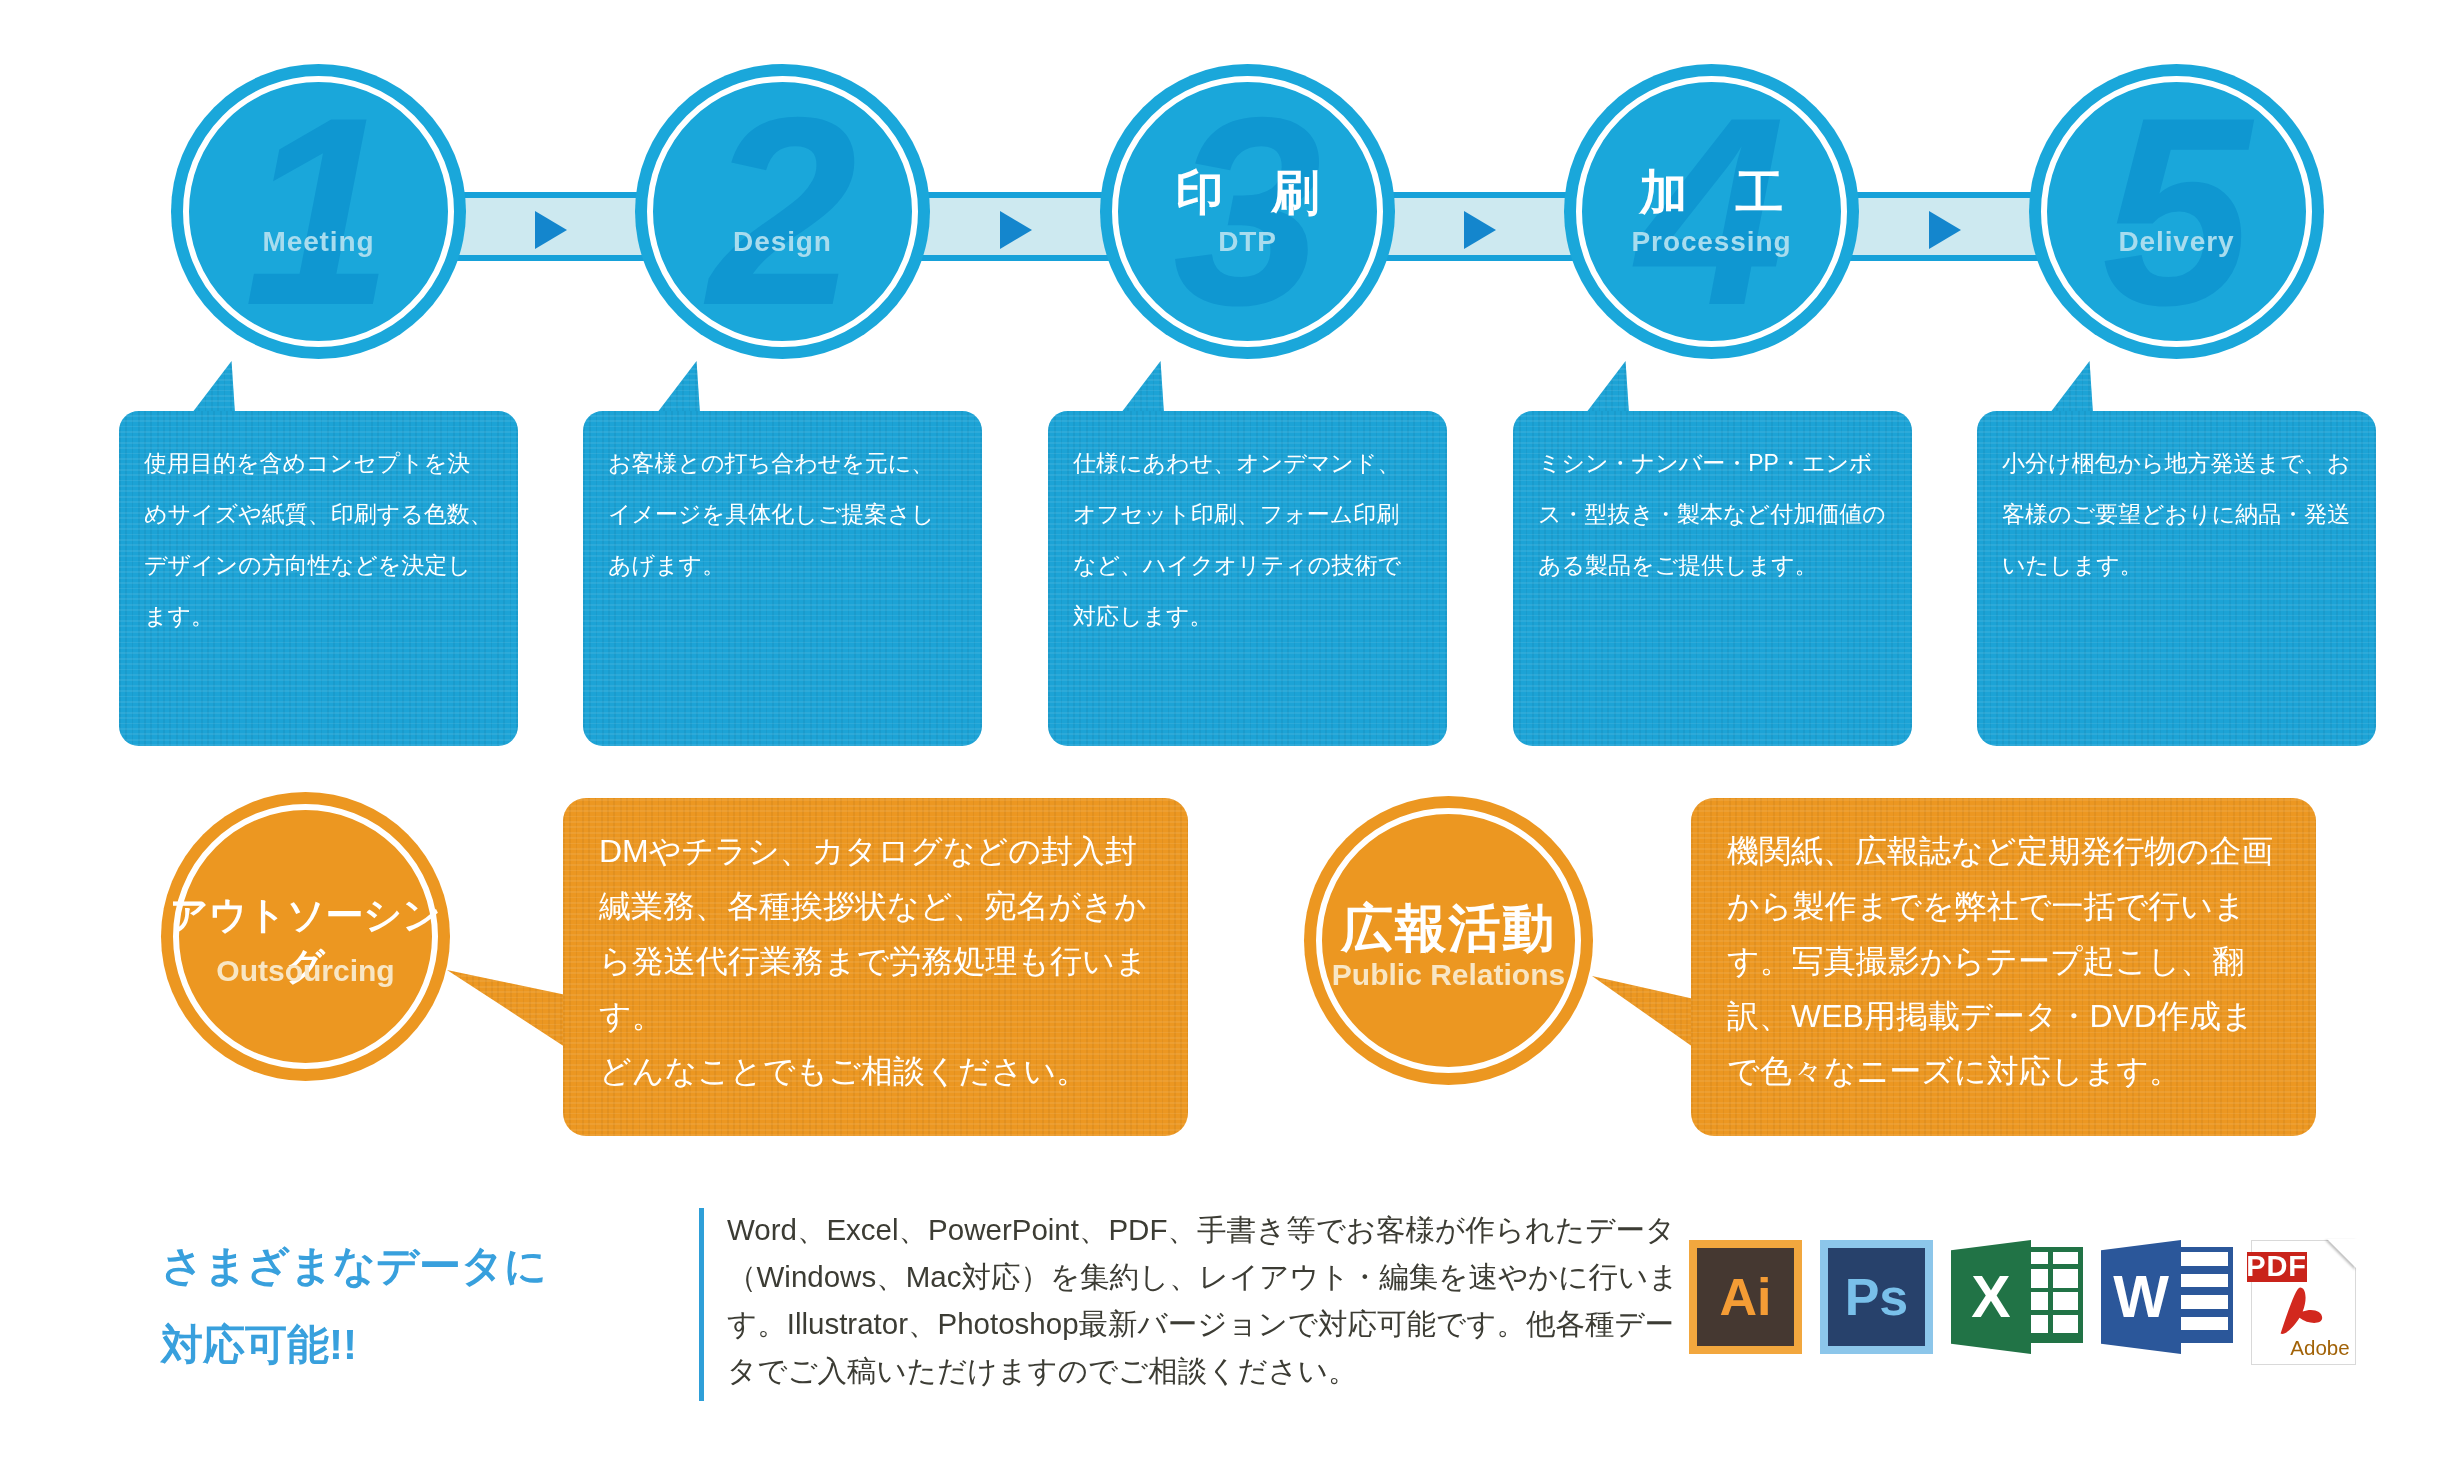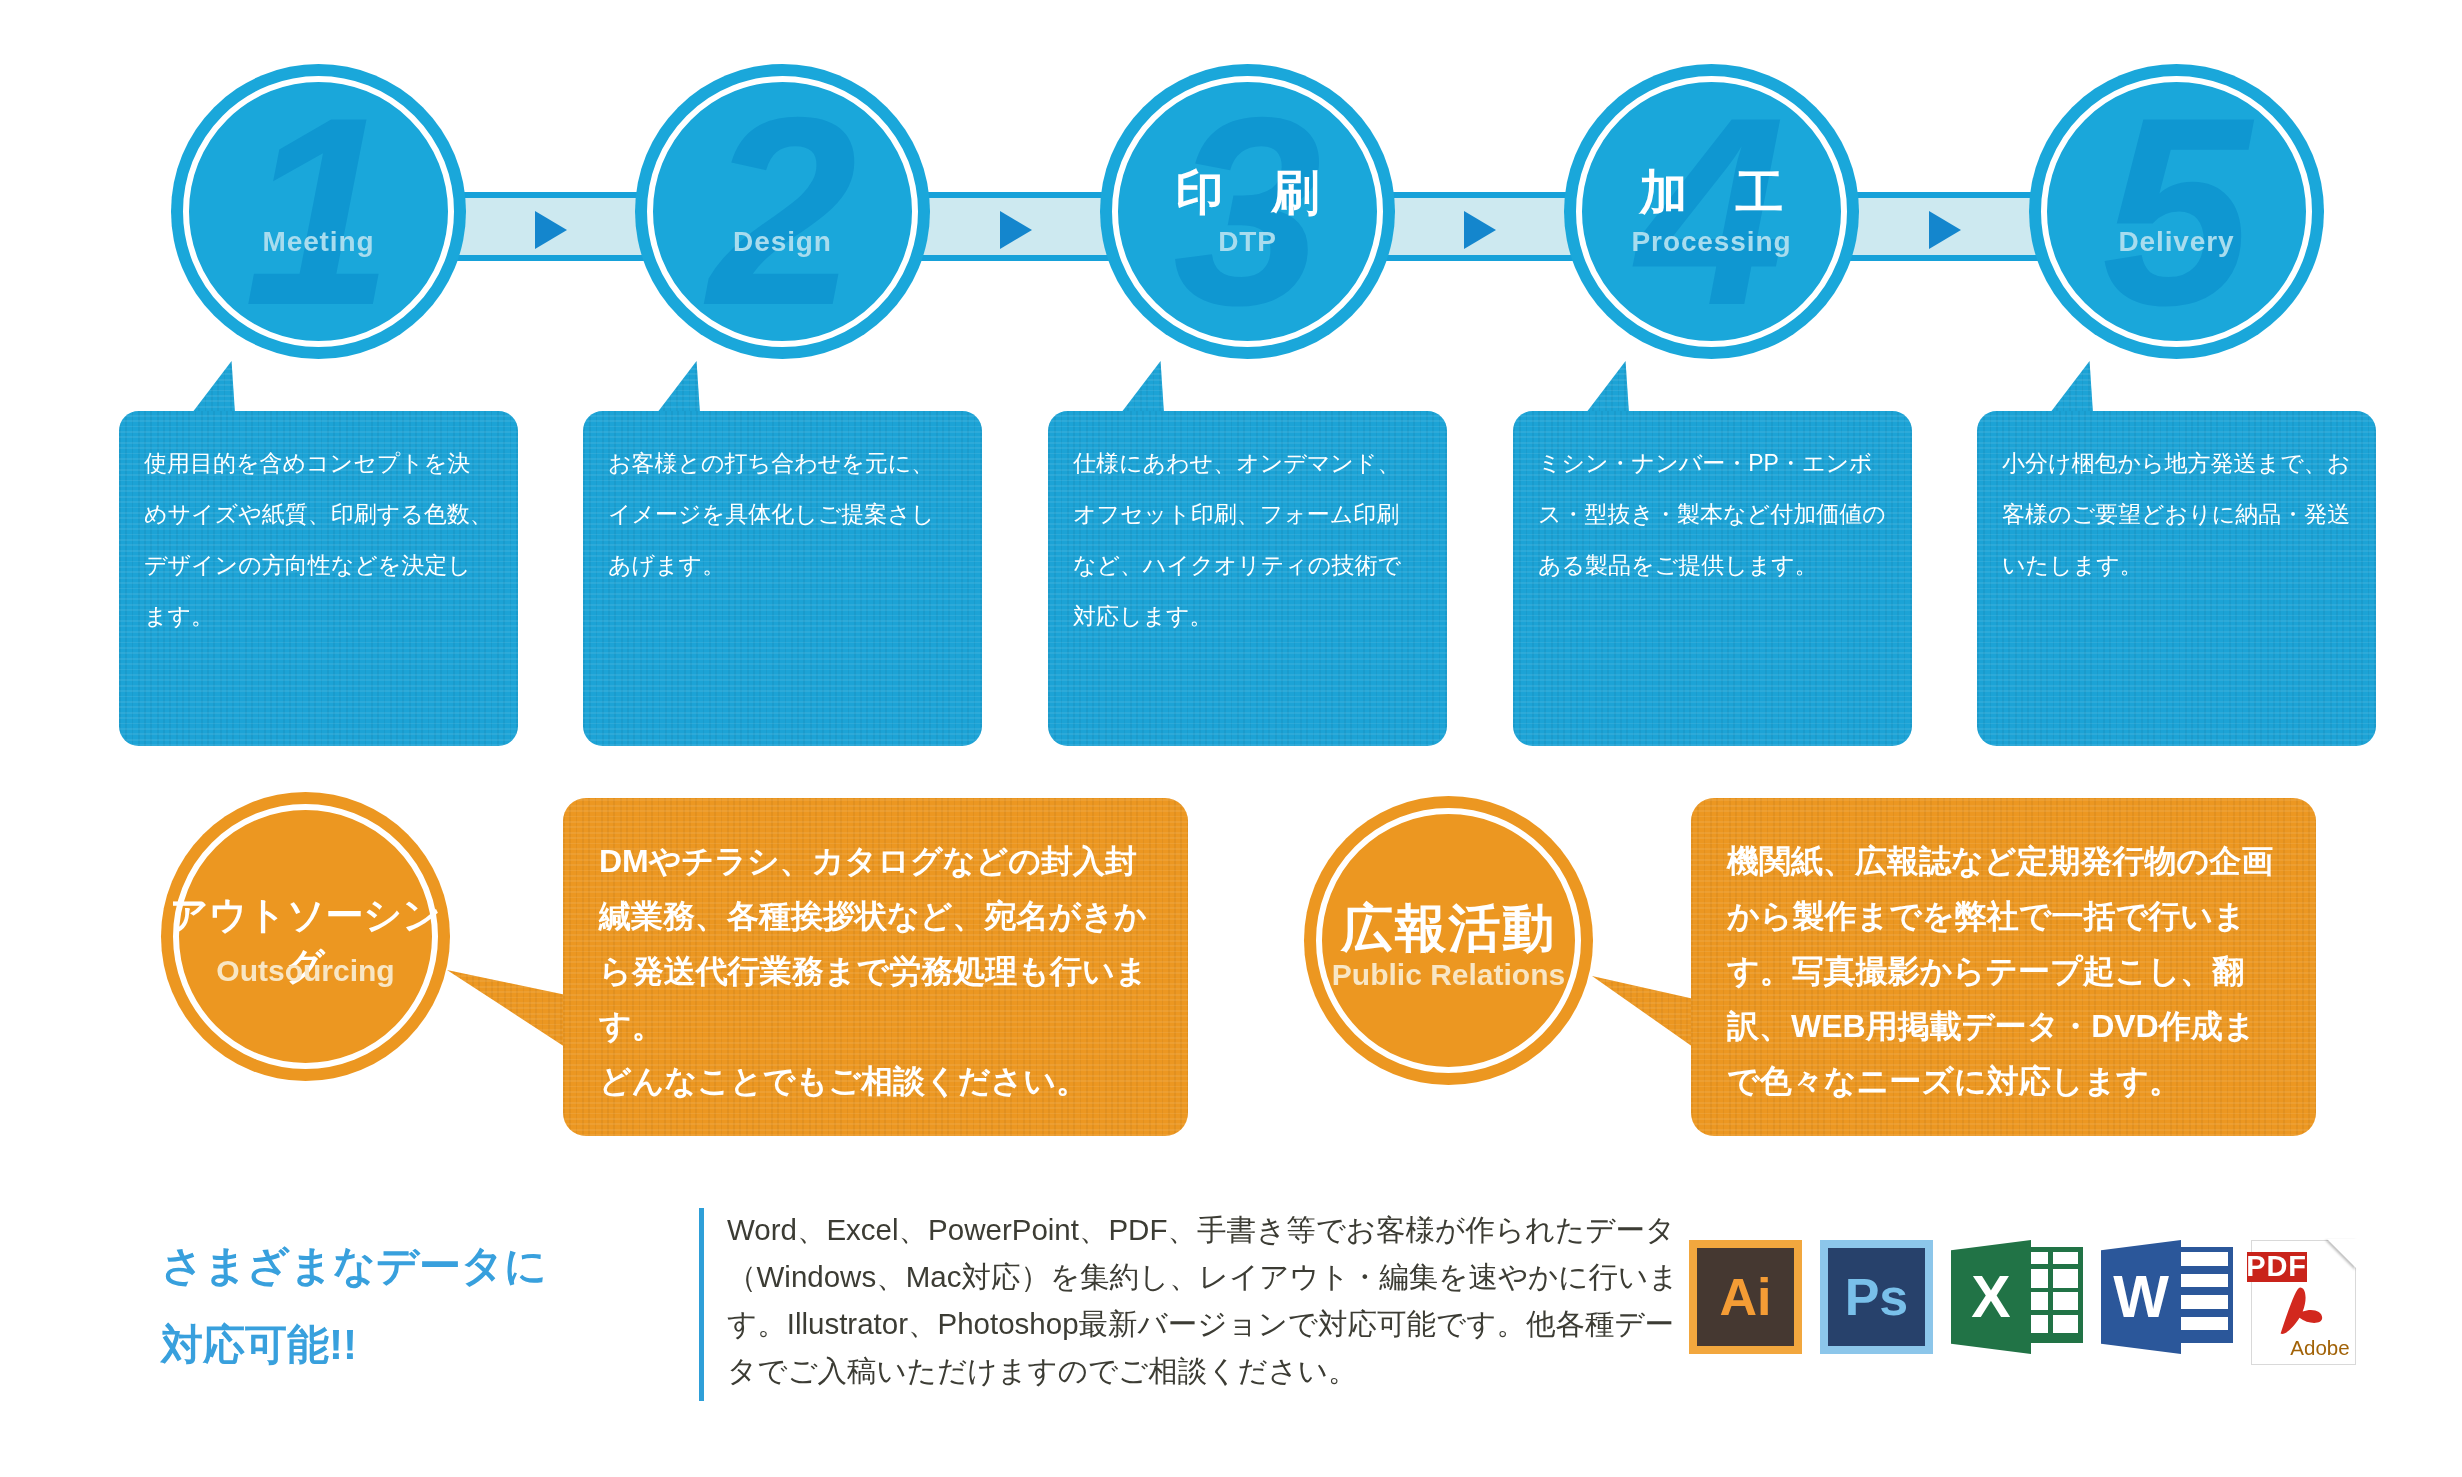--- a/index.html
+++ b/index.html
@@ -37,22 +37,22 @@
 
   
   .circle-o{position:absolute;width:289px;height:289px;border-radius:50%;background:#ec9721;z-index:2;}
   .circle-o::after{content:"";position:absolute;inset:11.6px;border:6.3px solid #fff;border-radius:50%;}
   .circle-o .jp{position:absolute;left:0;width:100%;top:34%;text-align:center;color:#fff;font-weight:bold;z-index:3;}
   .circle-o .en{position:absolute;left:0;width:100%;top:56%;text-align:center;color:#f8e6c4;
         font-size:30px;font-weight:bold;z-index:3;}
   .svc1 .jp{font-size:38px;}
   .svc2 .jp{font-size:52px;letter-spacing:1.8px;}
   .box-orange{position:absolute;top:798px;width:625px;height:338px;border-radius:23px;background:#ec9721;z-index:1;}
-  .box-orange .txt{position:relative;padding:36px 36px;color:#fff;font-size:32px;line-height:55px;
-        font-weight:700;white-space:pre-line;z-index:2;}
+  .box-orange .txt{position:relative;padding:26px 36px;color:#fff;font-size:32px;line-height:55px;
+        font-weight:400;white-space:pre-line;z-index:2;}
   .tail-orange{position:absolute;background:#ec9721;z-index:1;clip-path:polygon(0 0,100% 32%,100% 100%);}
 
   
   .footer-heading{position:absolute;left:161px;top:1226px;color:#38a0dd;font-size:42px;line-height:79px;
         font-weight:900;white-space:pre-line;}
   .footer-divider{position:absolute;left:699px;top:1208px;width:4.5px;height:193px;background:#2e9fd8;}
   .footer-body{position:absolute;left:727px;top:1206px;width:965px;color:#3c3c34;font-size:29.5px;
         line-height:47px;font-weight:400;}
 
   .icons-row{position:absolute;left:1689px;top:1240px;display:flex;align-items:flex-start;gap:18px;}

